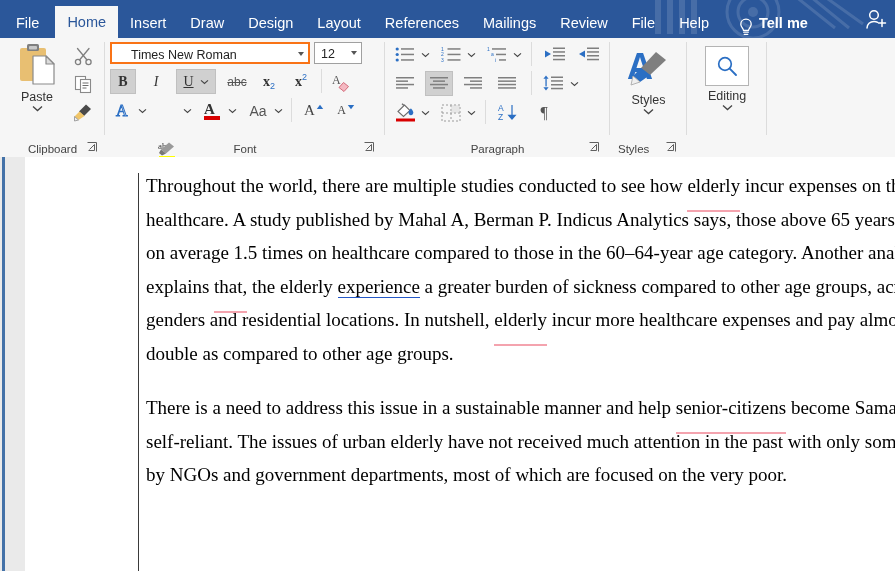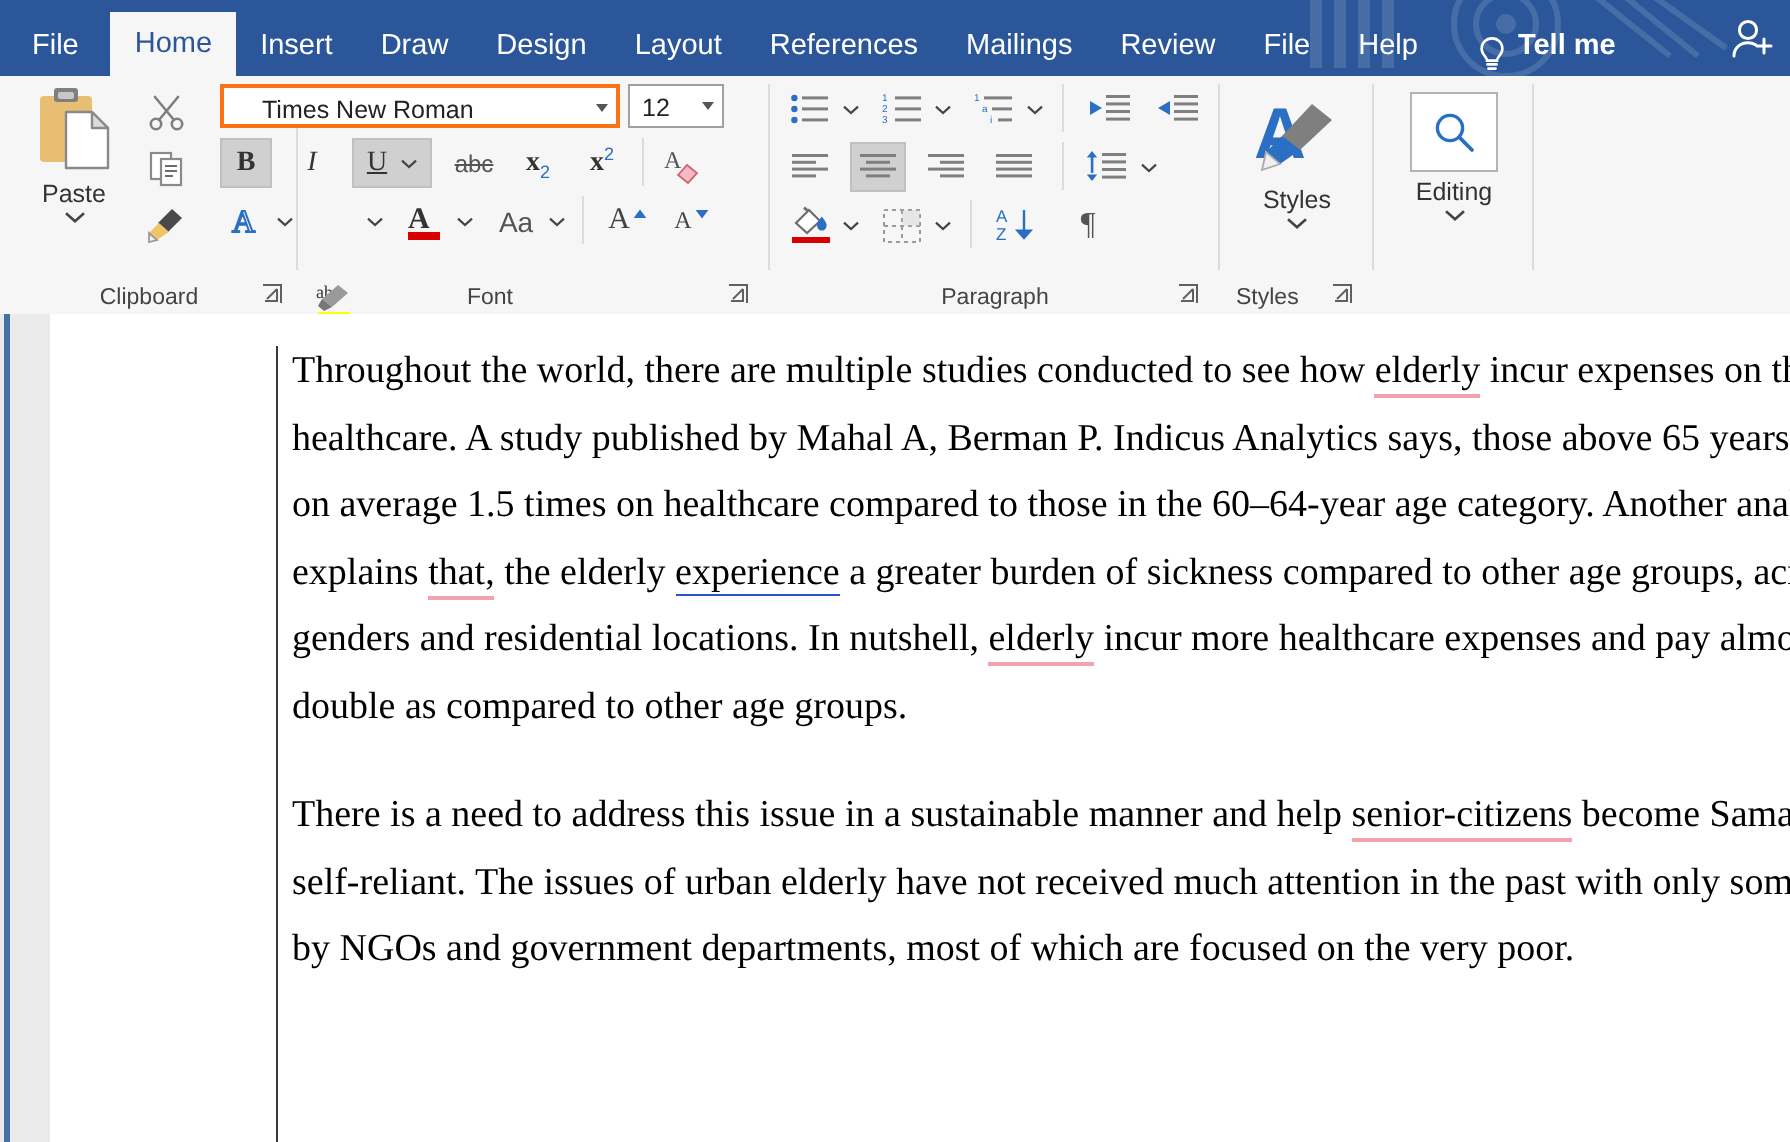--- a/index.html
+++ b/index.html
@@ -50,21 +50,21 @@
   }
   .grp .divider{
     position:absolute;right:0;top:4px;bottom:22px;width:1px;background:#dcdcdc;
   }
   .dlg{
     position:absolute;bottom:3px;width:13px;height:13px;cursor:pointer;
   }
   .dlg svg{display:block;}
 
   
-  .g-clip{left:0;width:105px;padding-left:44px;}
+  .g-clip{left:0;width:105px;}
   .paste-btn{
     position:absolute;left:8px;top:4px;width:58px;height:92px;
     display:flex;flex-direction:column;align-items:center;cursor:pointer;
   }
   .paste-lbl{font-size:12.5px;color:#333;margin-top:2px;}
   .chev{display:block;margin-top:1px;}
   .cb-small{position:absolute;width:26px;height:26px;cursor:pointer;display:flex;align-items:center;justify-content:center;}
 
   
   .g-font{left:105px;width:280px;}
@@ -138,21 +138,21 @@
   .body-text{
     position:absolute;left:121px;top:12px;width:820px;
     font-family:"Liberation Serif", serif;
     font-size:19px;line-height:33.5px;color:#000;
     text-align:left;
     white-space:pre-wrap;
   }
   .para{margin:0 0 21px 0;}
   .sp{
     border-bottom:2.5px solid #f4a3ae;
-    padding-bottom:1px;
+    padding-bottom:14px;
   }
   .gr{
     border-bottom:1.5px double #2458c8;
     padding-bottom:0px;
   }
 </style>
 </head>
 <body>
 
 <div class="app">

